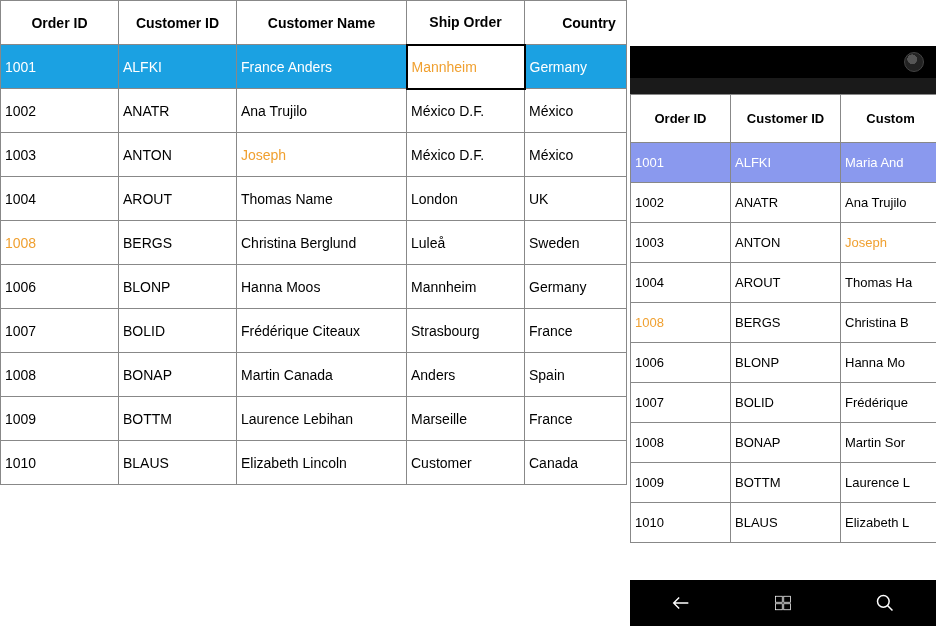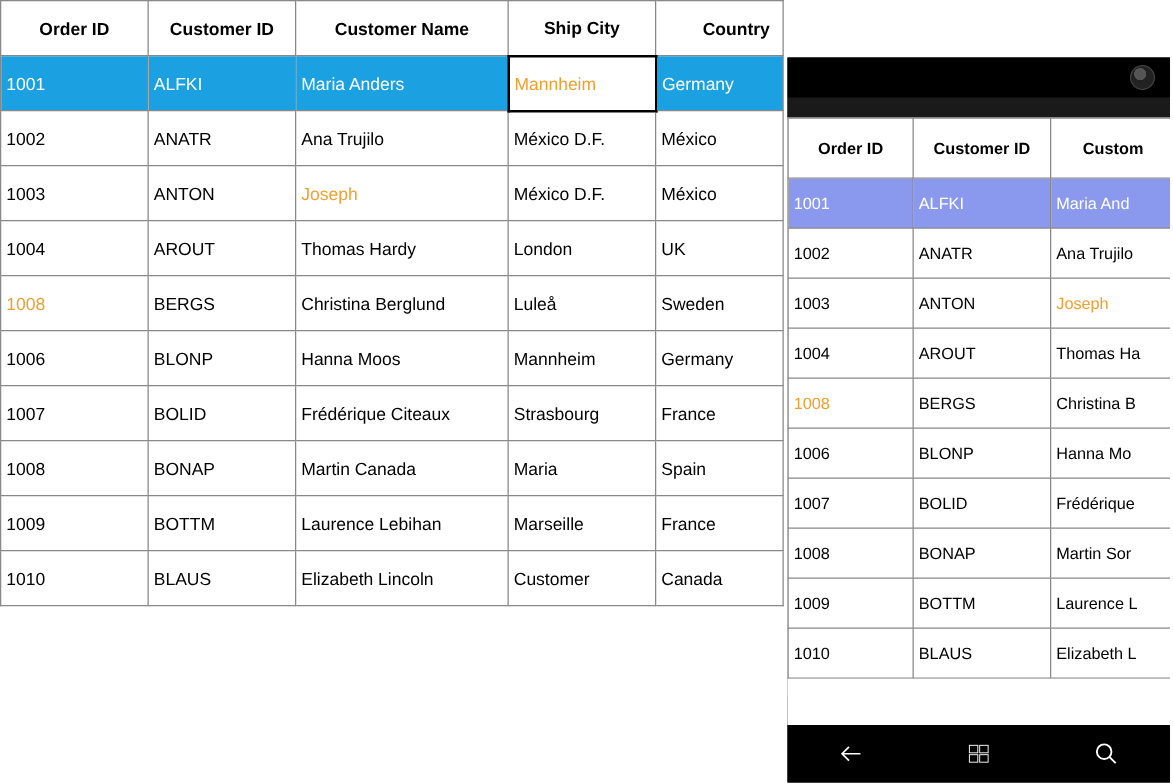--- a/index.html
+++ b/index.html
@@ -124,50 +124,50 @@
 </style>
 </head>
 <body>
 
 <table class="main-grid">
   <thead>
     <tr>
       <th class="col0">Order ID</th>
       <th class="col1">Customer ID</th>
       <th class="col2">Customer Name</th>
-      <th class="col3">Ship City</th>
+      <th class="col3">Ship Order</th>
       <th class="col4">Country</th>
     </tr>
   </thead>
   <tbody id="main-tbody">
       <tr class="main-selected">
         <td class="col0">1001</td>
         <td class="col1">ALFKI</td>
-        <td class="col2">Maria Anders</td>
+        <td class="col2">France Anders</td>
         <td class="col3 editing-cell main-highlight">Mannheim</td>
         <td class="col4">Germany</td>
       </tr>
       <tr>
         <td class="col0">1002</td>
         <td class="col1">ANATR</td>
         <td class="col2">Ana Trujilo</td>
         <td class="col3">México D.F.</td>
         <td class="col4">México</td>
       </tr>
       <tr>
         <td class="col0">1003</td>
         <td class="col1">ANTON</td>
         <td class="col2 main-highlight">Joseph</td>
         <td class="col3">México D.F.</td>
         <td class="col4">México</td>
       </tr>
       <tr>
         <td class="col0">1004</td>
         <td class="col1">AROUT</td>
-        <td class="col2">Thomas Hardy</td>
+        <td class="col2">Thomas Name</td>
         <td class="col3">London</td>
         <td class="col4">UK</td>
       </tr>
       <tr>
         <td class="col0 main-highlight">1008</td>
         <td class="col1">BERGS</td>
         <td class="col2">Christina Berglund</td>
         <td class="col3">Luleå</td>
         <td class="col4">Sweden</td>
       </tr>
@@ -182,21 +182,21 @@
         <td class="col0">1007</td>
         <td class="col1">BOLID</td>
         <td class="col2">Frédérique Citeaux</td>
         <td class="col3">Strasbourg</td>
         <td class="col4">France</td>
       </tr>
       <tr>
         <td class="col0">1008</td>
         <td class="col1">BONAP</td>
         <td class="col2">Martin Canada</td>
-        <td class="col3">Maria</td>
+        <td class="col3">Anders</td>
         <td class="col4">Spain</td>
       </tr>
       <tr>
         <td class="col0">1009</td>
         <td class="col1">BOTTM</td>
         <td class="col2">Laurence Lebihan</td>
         <td class="col3">Marseille</td>
         <td class="col4">France</td>
       </tr>
       <tr>

